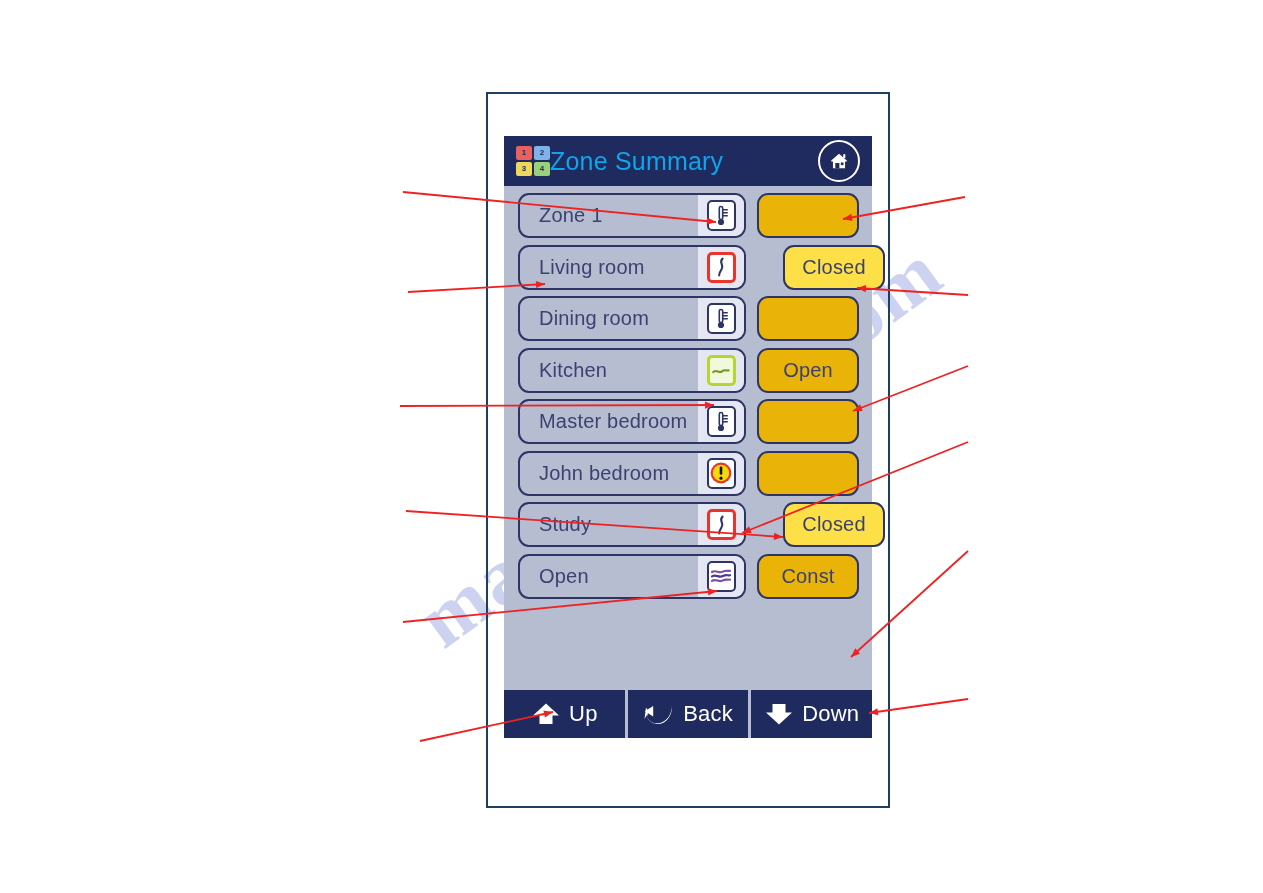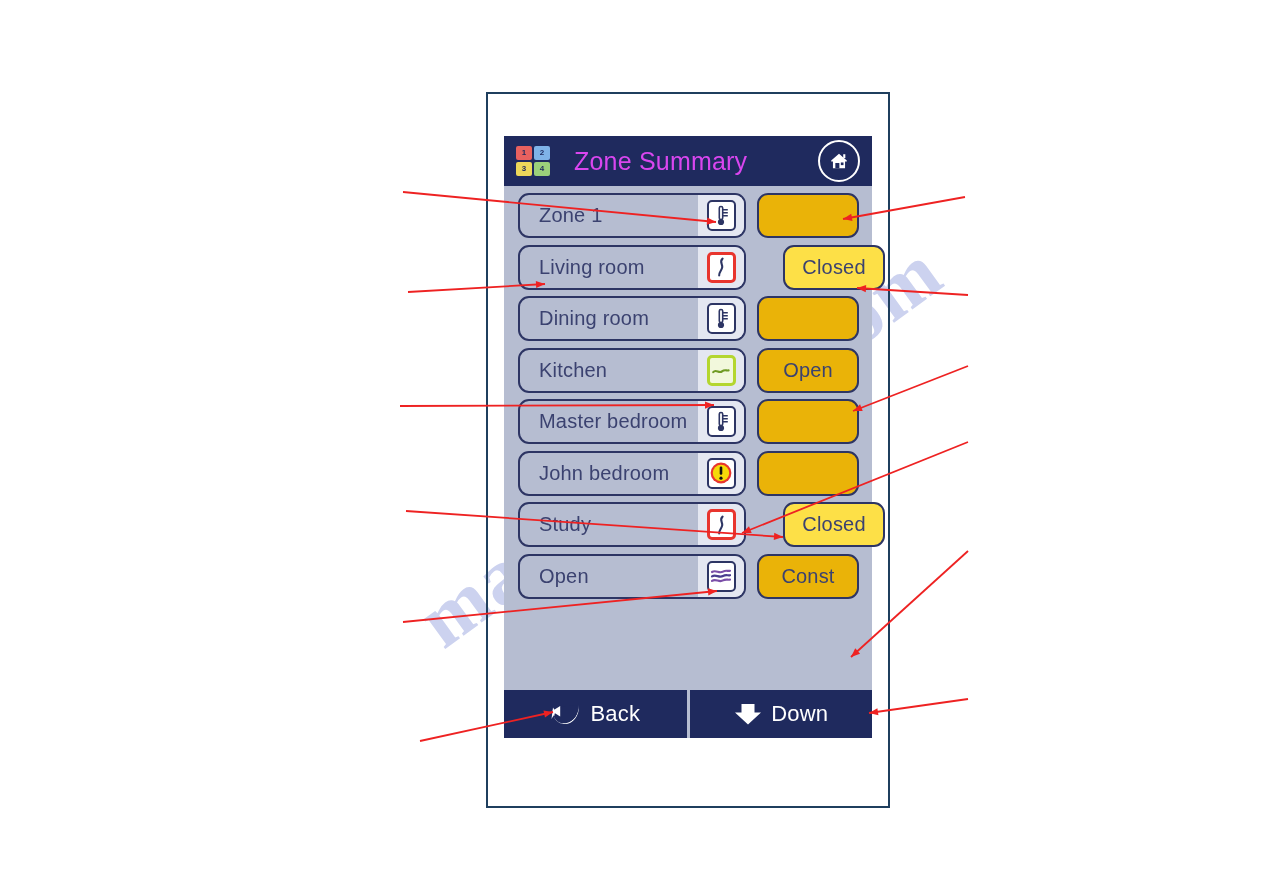--- a/index.html
+++ b/index.html
@@ -81,24 +81,24 @@
     border-radius: 2px;
     font-size: 8px;
     font-weight: 700;
     color: #1f2a5e;
     display: flex;
     align-items: center;
     justify-content: center;
     line-height: 1;
   }
   #title-text {
-    color: #d946ef;
+    color: #0ea5e9;
     font-size: 25px;
     font-weight: 400;
-    margin-left: 24px;
+    margin-left: 0;
     letter-spacing: 0.2px;
     flex: 1 1 auto;
     white-space: nowrap;
   }
   #home-button {
     width: 38px;
     height: 38px;
     border-radius: 50%;
     border: 2.5px solid #ffffff;
     display: flex;
@@ -387,20 +387,28 @@
         </span>
       </div>
       <div class="status-button">
         <span class="status-text">Const</span>
       </div>
     </div>
 
   </div>
 
   <div id="toolbar">
+    <div class="tool-button">
+      <span class="tool-icon">
+        <svg width="30" height="26" viewBox="0 0 30 26">
+          <path d="M15 2.5 L28 14.5 L21.5 14.5 L21.5 23 L8.5 23 L8.5 14.5 L2 14.5 Z" fill="#ffffff"></path>
+        </svg>
+      </span>
+      <span class="tool-label">Up</span>
+    </div>
     <div class="tool-button">
       <span class="tool-icon">
         <svg width="32" height="26" viewBox="0 0 32 26">
           <path d="M29 4 C29.5 16 22 24 13.5 23 C8 22.3 4.5 18.5 3.5 14.5
                    L9.5 16.5 L3.0 6.5 L1.5 18.0 L3.5 14.5
                    C5.0 19.5 10 23.5 16.5 22.0 C24 20.3 28.5 13.5 29 4 Z" fill="#ffffff"></path>
           <path d="M28.6 4.5 C28.2 13.8 23.8 20.0 16.6 21.6 C10.4 23.0 5.8 19.2 4.3 14.6
                    C5.0 9.5 9.5 5.5 16.0 5.0 C21.0 4.6 25.5 4.2 28.6 4.5 Z" fill="#1f2a5e"></path>
           <path d="M10.2 5.0 L10.2 15.4 L1.8 10.2 Z" fill="#ffffff"></path>
         </svg>

